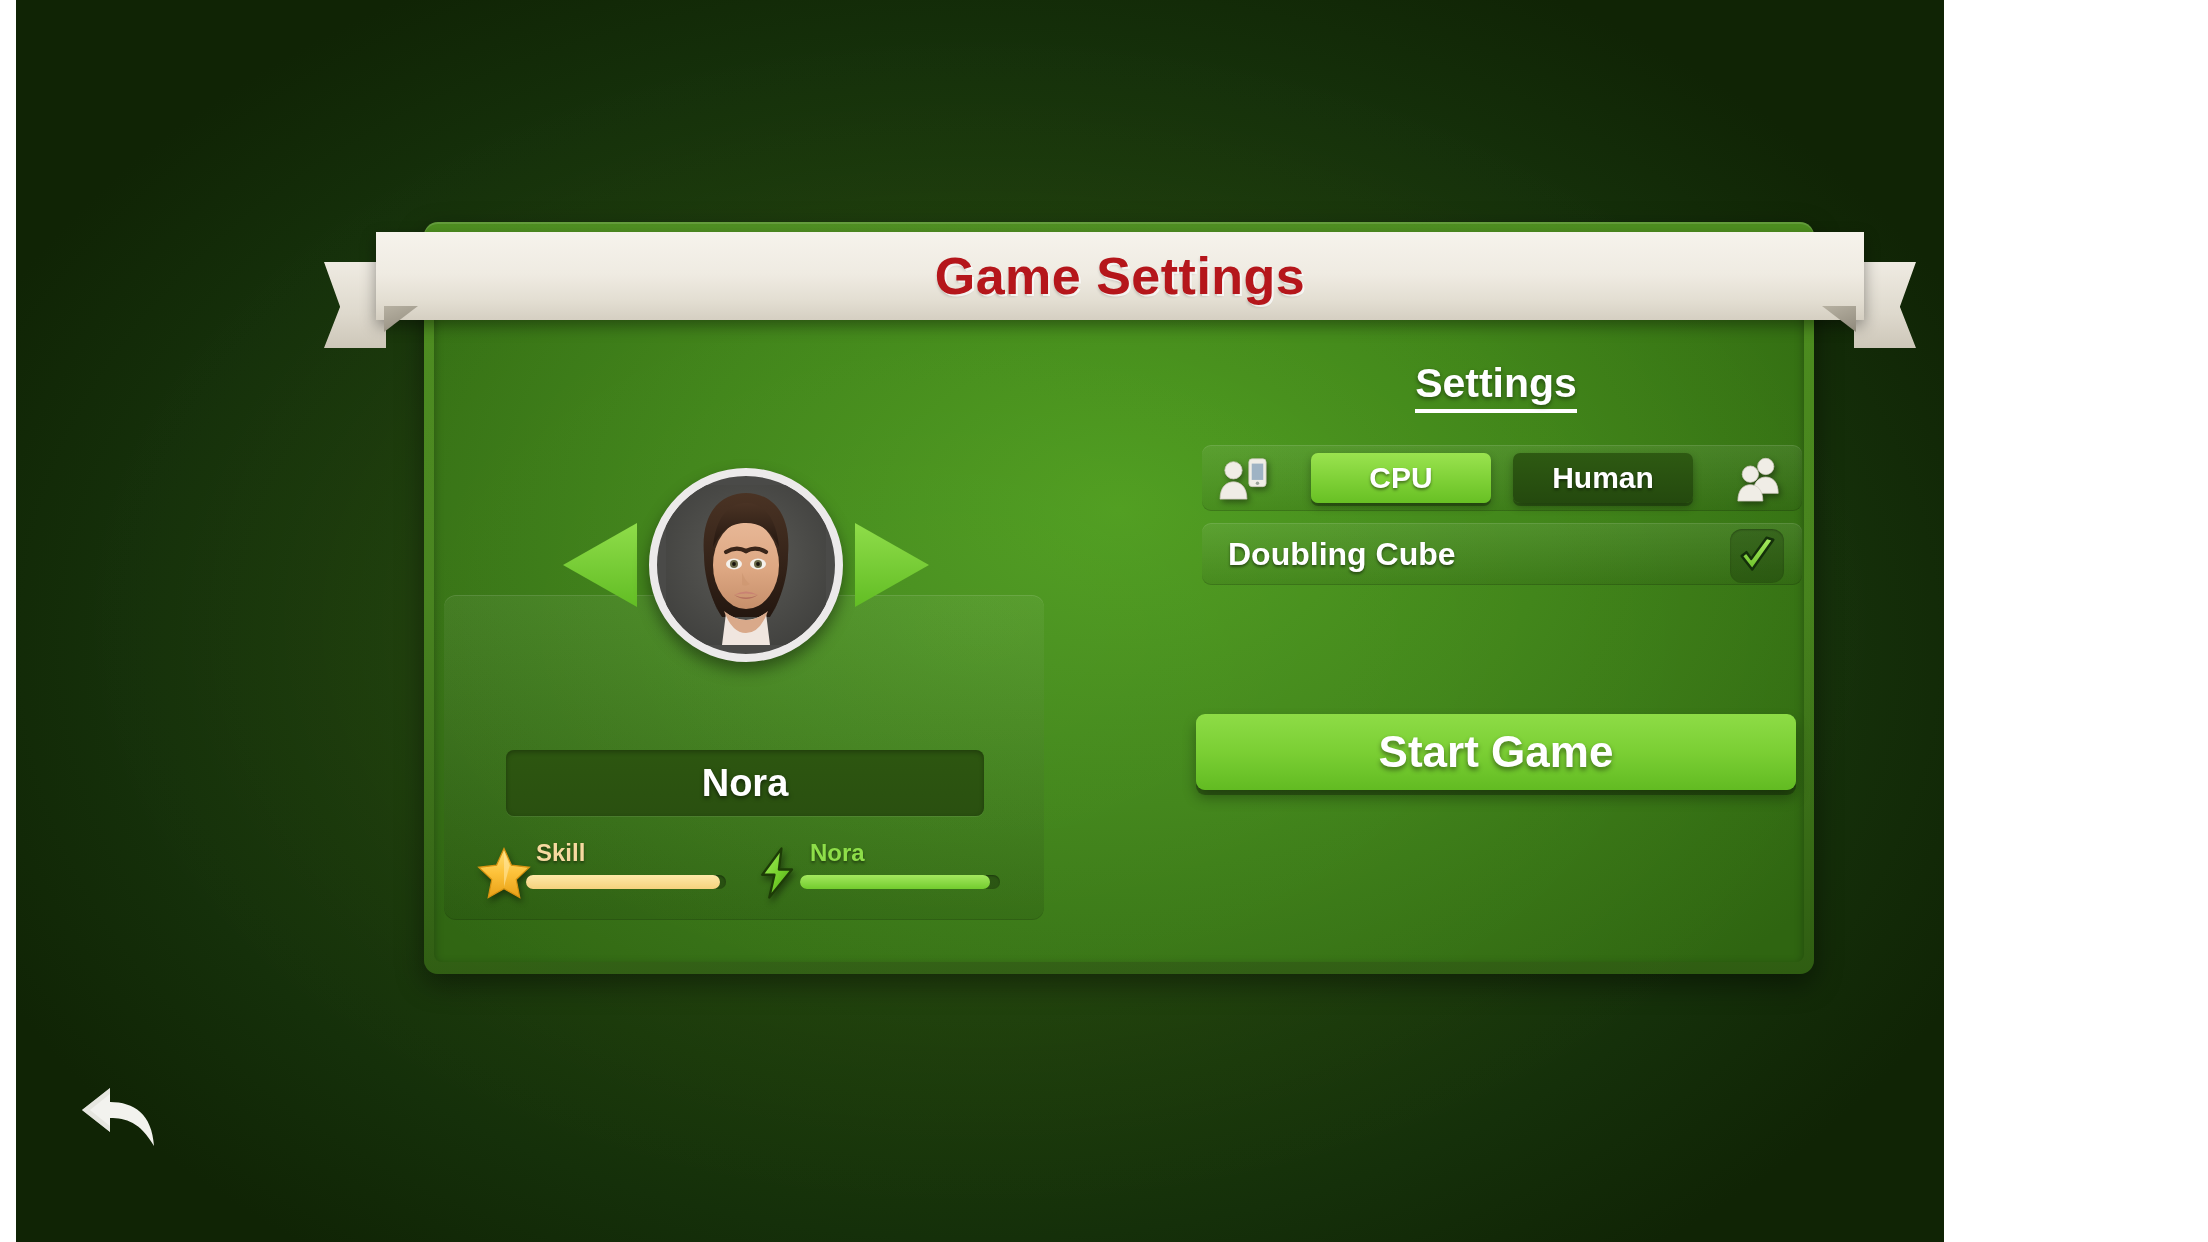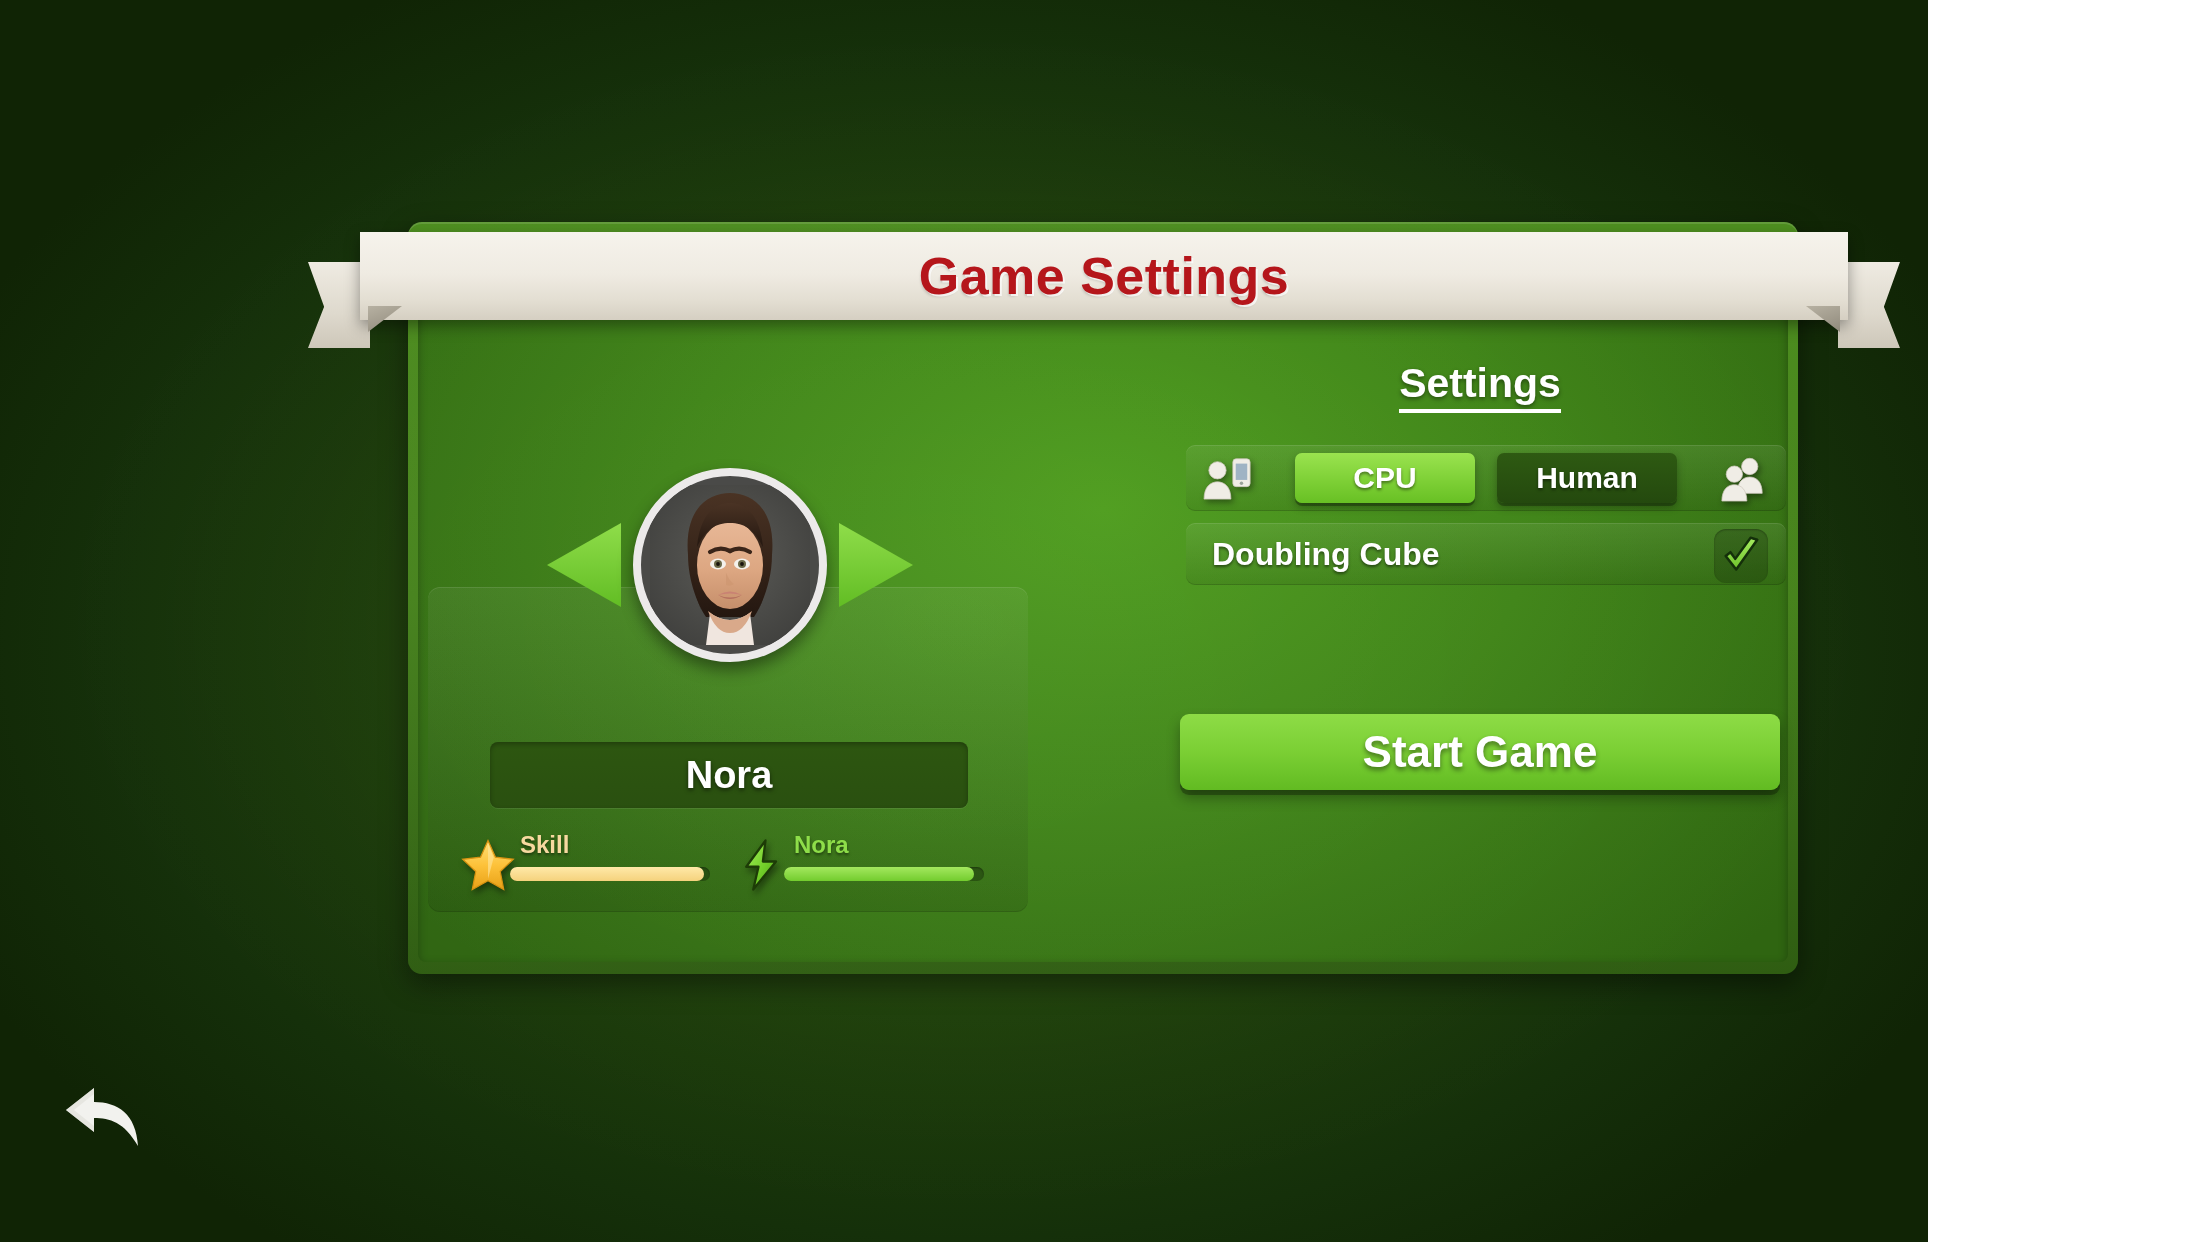--- a/index.html
+++ b/index.html
@@ -7,20 +7,21 @@
     width: 2208px; height: 1242px;
     overflow: hidden;
     font-family: "Liberation Sans", sans-serif;
   }
   #stage {
     position: relative;
     width: 1928px; height: 1242px;
     background:
       radial-gradient(ellipse 1100px 760px at 50% 52%, #26520f 0%, #1e4009 45%, #15300a 78%, #102405 100%);
     overflow: hidden;
+    margin-left: 16px;
   }
   #stage::after{
     content:"";
     position:absolute; inset:0;
     background: radial-gradient(ellipse 1500px 980px at 50% 50%, rgba(255,255,255,0.045) 0%, rgba(0,0,0,0) 62%);
     pointer-events:none;
   }
 
   
   .panel-wrap{
@@ -106,21 +107,21 @@
   }
   .section-title .u{
     display:inline-block;
     border-bottom:4px solid #ffffff;
     padding-bottom:2px;
   }
 
   
   .opp-card{
     position:absolute;
-    left:-2px; top:237px;
+    left:-2px; top:245px;
     width:600px; height:325px;
     border-radius:12px;
     background: linear-gradient(180deg, rgba(255,255,255,0.055), rgba(0,0,0,0.10));
     box-shadow: 0 1px 0 rgba(255,255,255,0.10) inset, 0 -1px 0 rgba(0,0,0,0.12) inset;
   }
   .avatar-row{
     position:absolute;
     left:0; top:105px;
     width:600px; height:220px;
     display:flex; align-items:center; justify-content:center;

